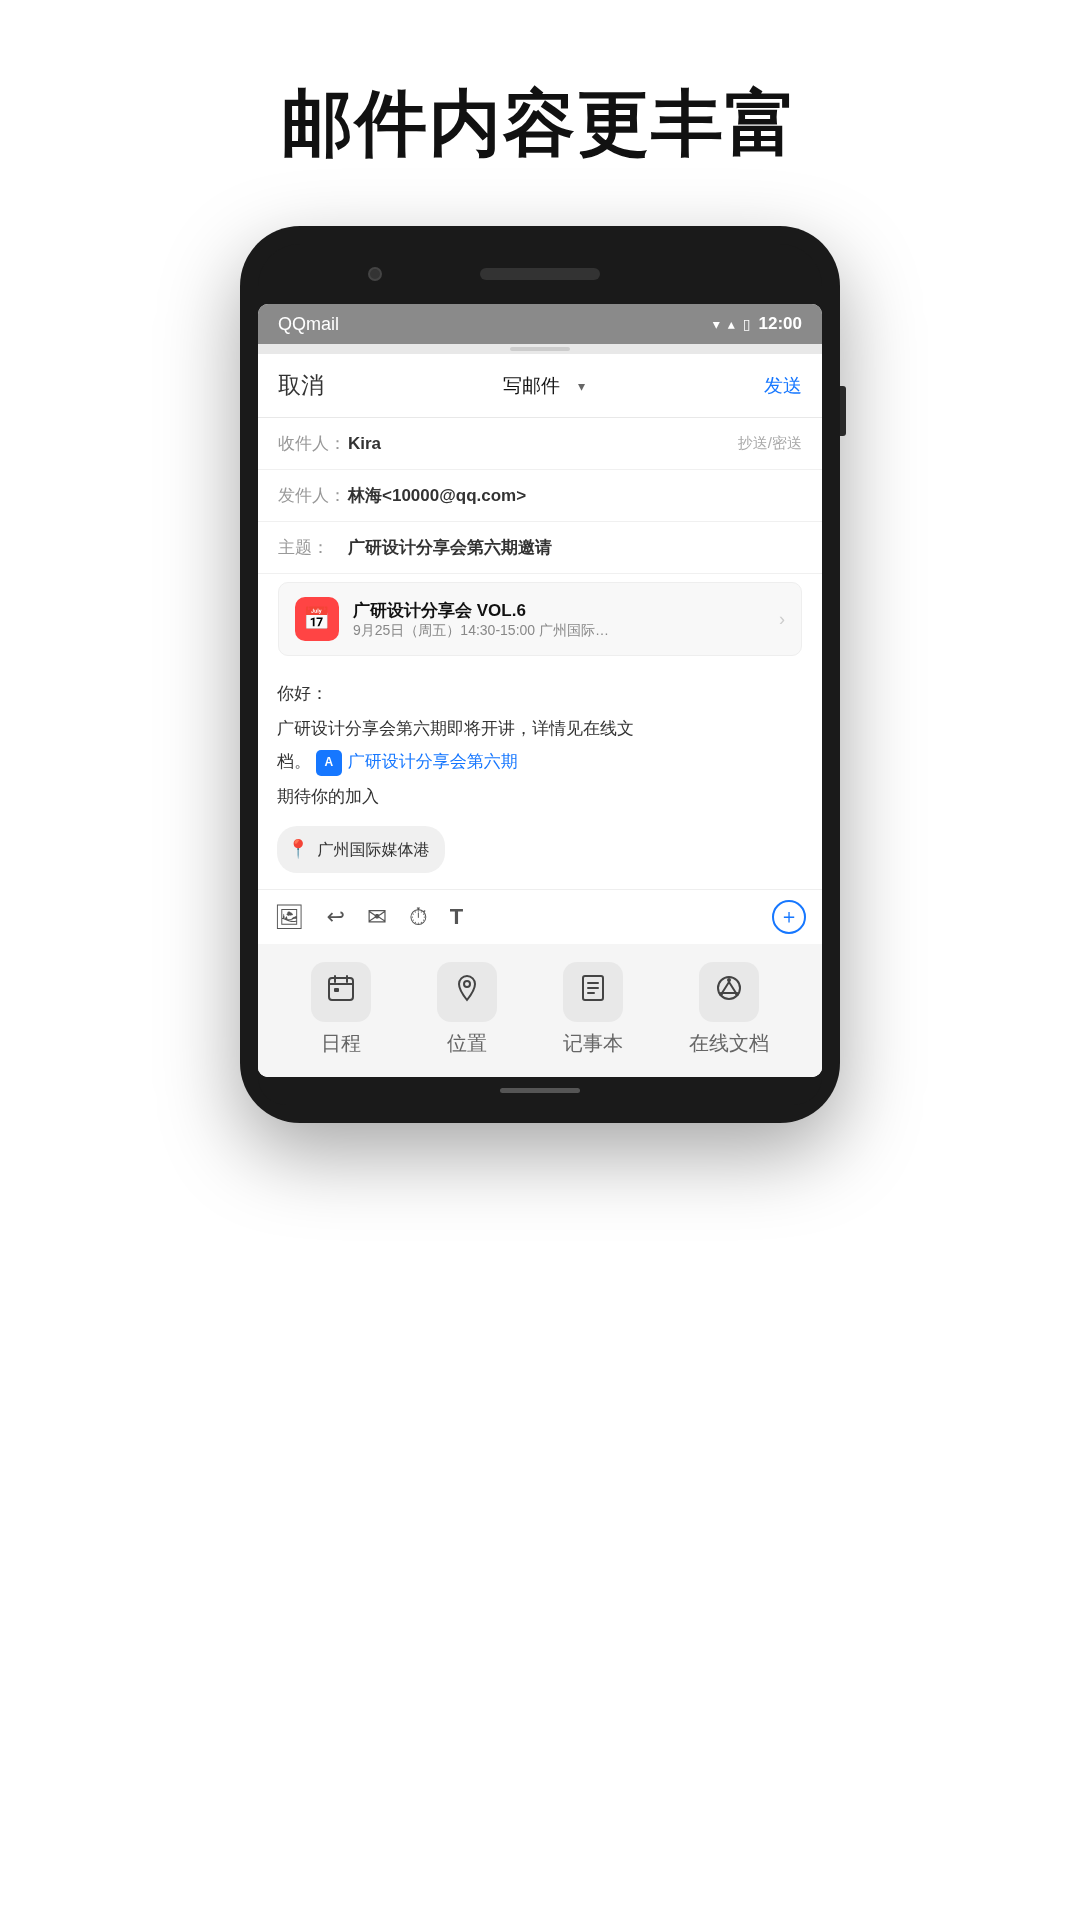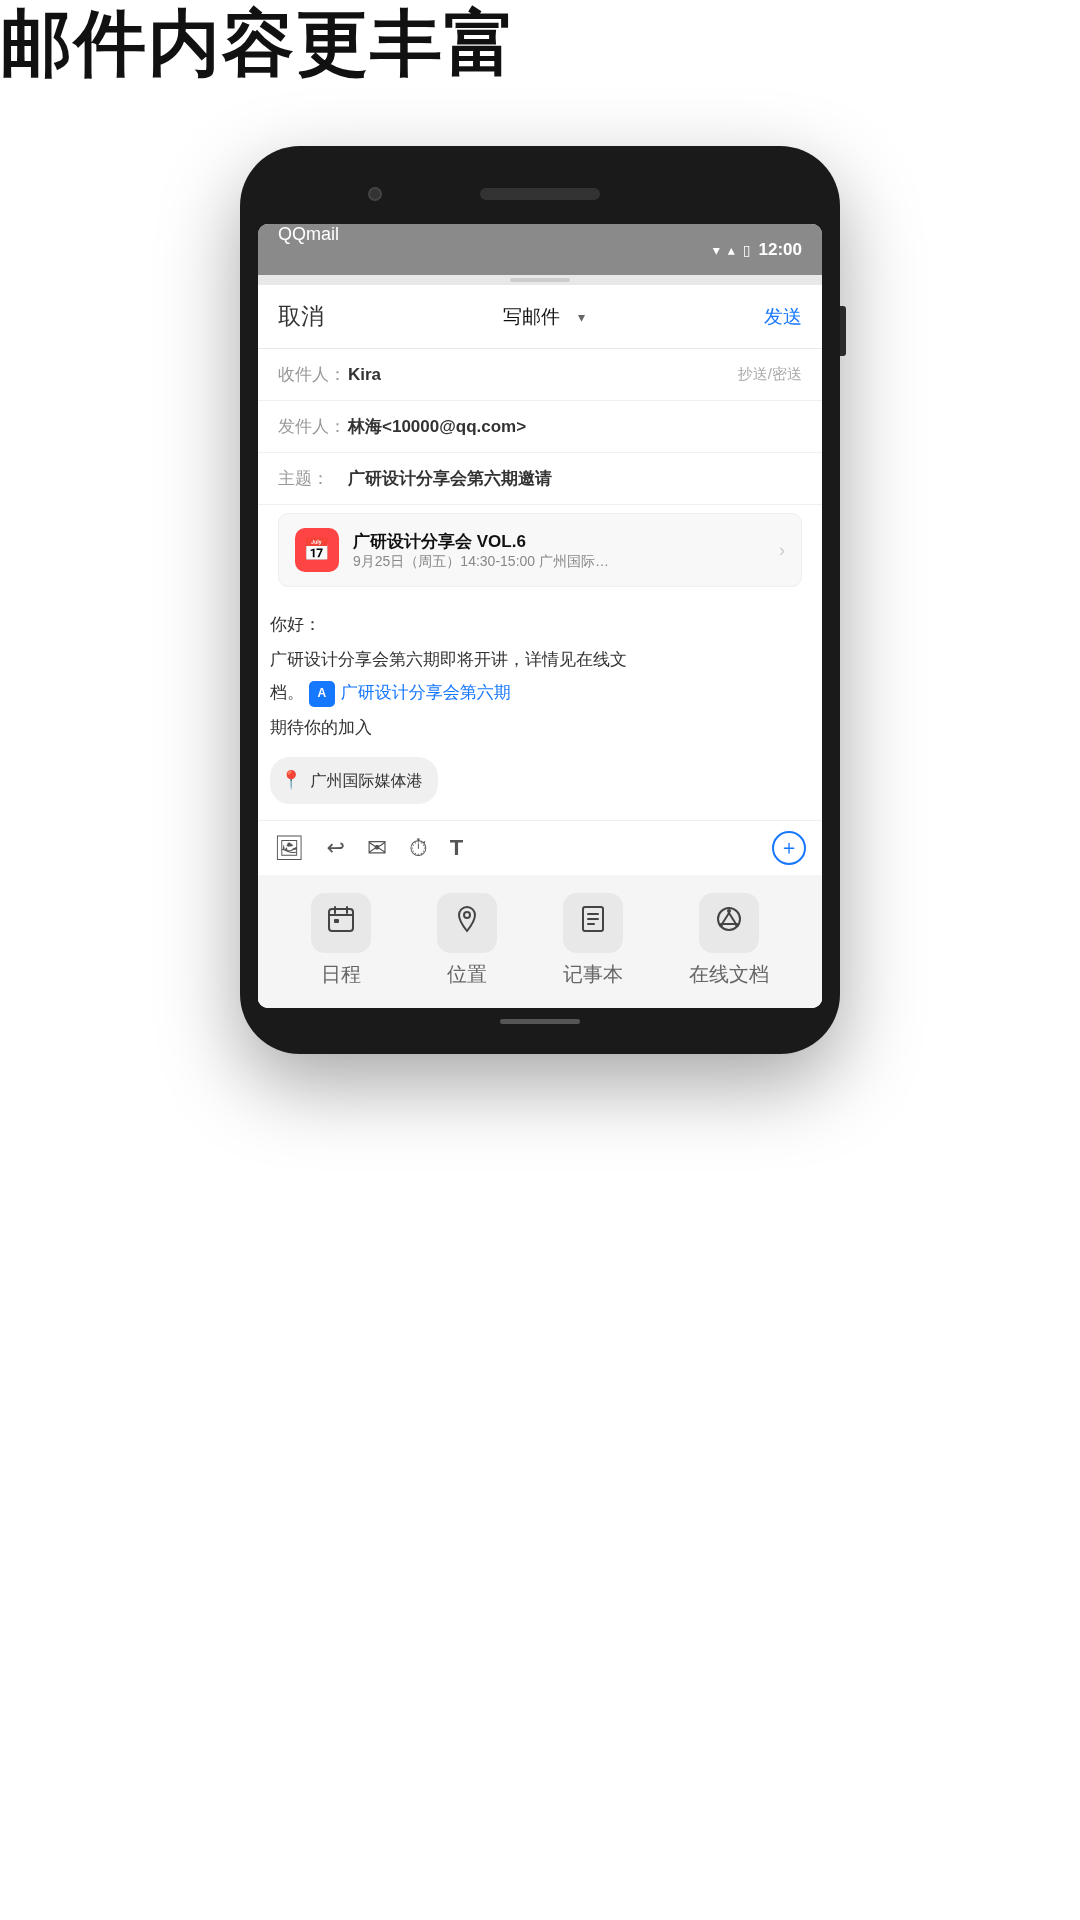--- a/index.html
+++ b/index.html
@@ -10,20 +10,22 @@
       background: #ffffff;
       font-family: -apple-system, 'PingFang SC', 'Helvetica Neue', sans-serif;
       overflow: hidden;
       display: flex;
       flex-direction: column;
       align-items: center;
     }
 
     .page-header {
       width: 100%;
+      text-align: center;
+      padding-top: 80px;
       padding-bottom: 40px;
     }
 
     .page-title {
       font-size: 72px;
       font-weight: 900;
       color: #111111;
       letter-spacing: 2px;
       line-height: 1.2;
     }
@@ -85,22 +87,23 @@
     .phone-screen {
       width: 100%;
       background: #f5f5f5;
       border-radius: 10px;
       overflow: hidden;
     }
 
     
     .status-bar {
       background: #8a8a8a;
-      height: 51px;
-      display: flex;
+      height: 40px;
+      display: flex;
+      align-items: center;
       justify-content: space-between;
       padding: 0 20px;
     }
 
     .status-app-name {
       color: #ffffff;
       font-size: 18px;
       font-weight: 500;
     }
 
@@ -247,21 +250,21 @@
       color: #888888;
     }
 
     .cal-arrow {
       color: #cccccc;
       font-size: 18px;
     }
 
     
     .email-body {
-      padding: 16px 12px;
+      padding: 16px 19px;
       font-size: 17px;
       color: #333333;
       line-height: 1.7;
     }
 
     .body-greeting {
       display: block;
       margin-bottom: 6px;
     }
 

